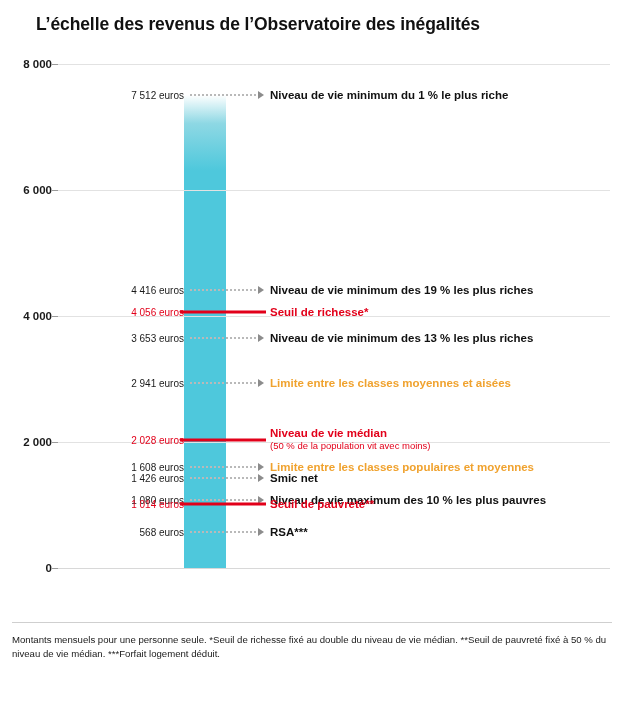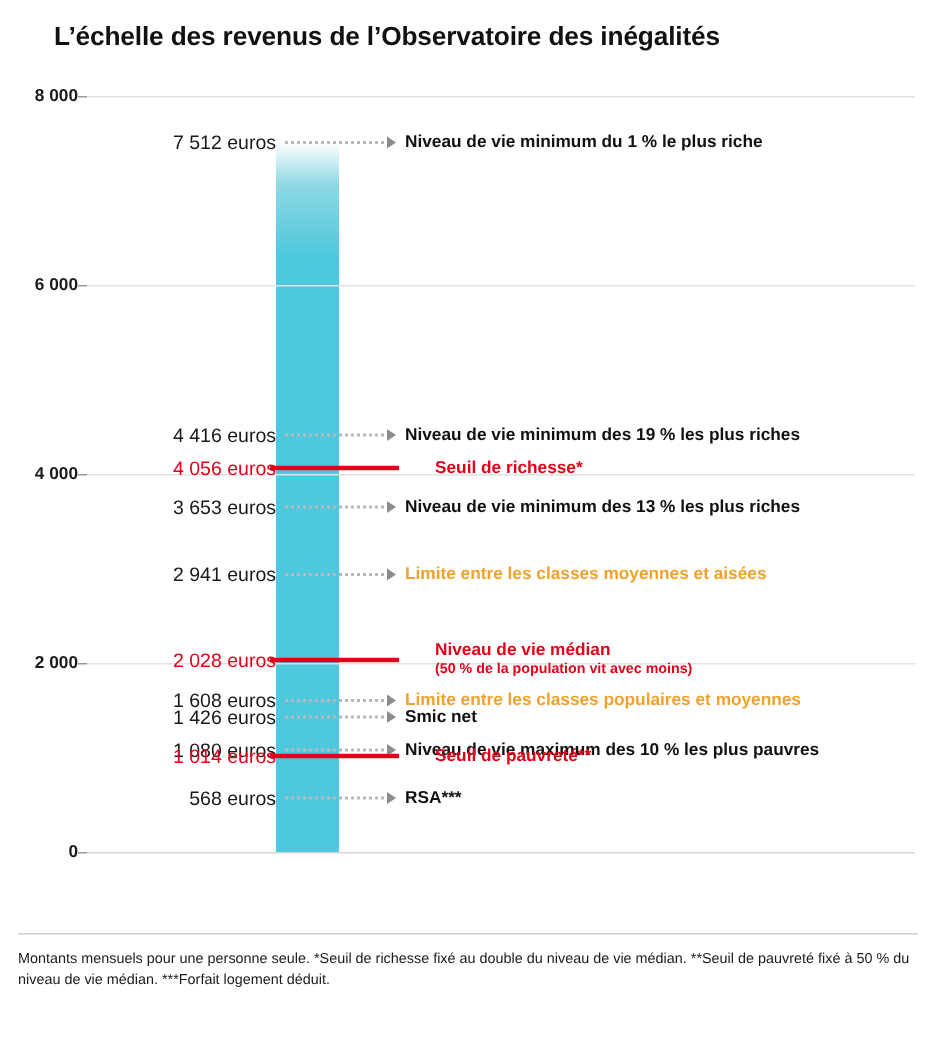--- a/index.html
+++ b/index.html
@@ -77,21 +77,21 @@
     position: absolute;
     left: 0;
     width: 624px;
     height: 0;
   }
   .row .value {
     position: absolute;
     right: 440px;
     width: 130px;
     text-align: right;
-    font-size: 13px;
+    font-size: 10px;
     transform: translateY(-50%);
     white-space: nowrap;
     color: #1a1a1a;
   }
   .row .leader {
     position: absolute;
     left: 190px;
     width: 70px;
     height: 0;
     border-top: 2px dotted #b9b9b9;
@@ -111,28 +111,28 @@
     position: absolute;
     left: 270px;
     font-size: 11.5px;
     transform: translateY(-50%);
     white-space: nowrap;
     color: #111111;
     font-weight: bold;
   }
   .row .label .sub {
     display: block;
-    font-weight: bold;
+    font-weight: normal;
     font-size: 9.5px;
     color: #e2001a;
     margin-top: 1px;
   }
   
   .row.red .value { color: #e2001a; }
-  .row.red .label { color: #e2001a; margin-left: 20px; }
+  .row.red .label { color: #e2001a; }
   .row.red .marker {
     position: absolute;
     left: 180px;
     width: 86px;
     height: 3px;
     background: #e2001a;
     transform: translateY(-50%);
   }
   .row.orange .value { color: #1a1a1a; }
   .row.orange .label { color: #f0a22e; }

